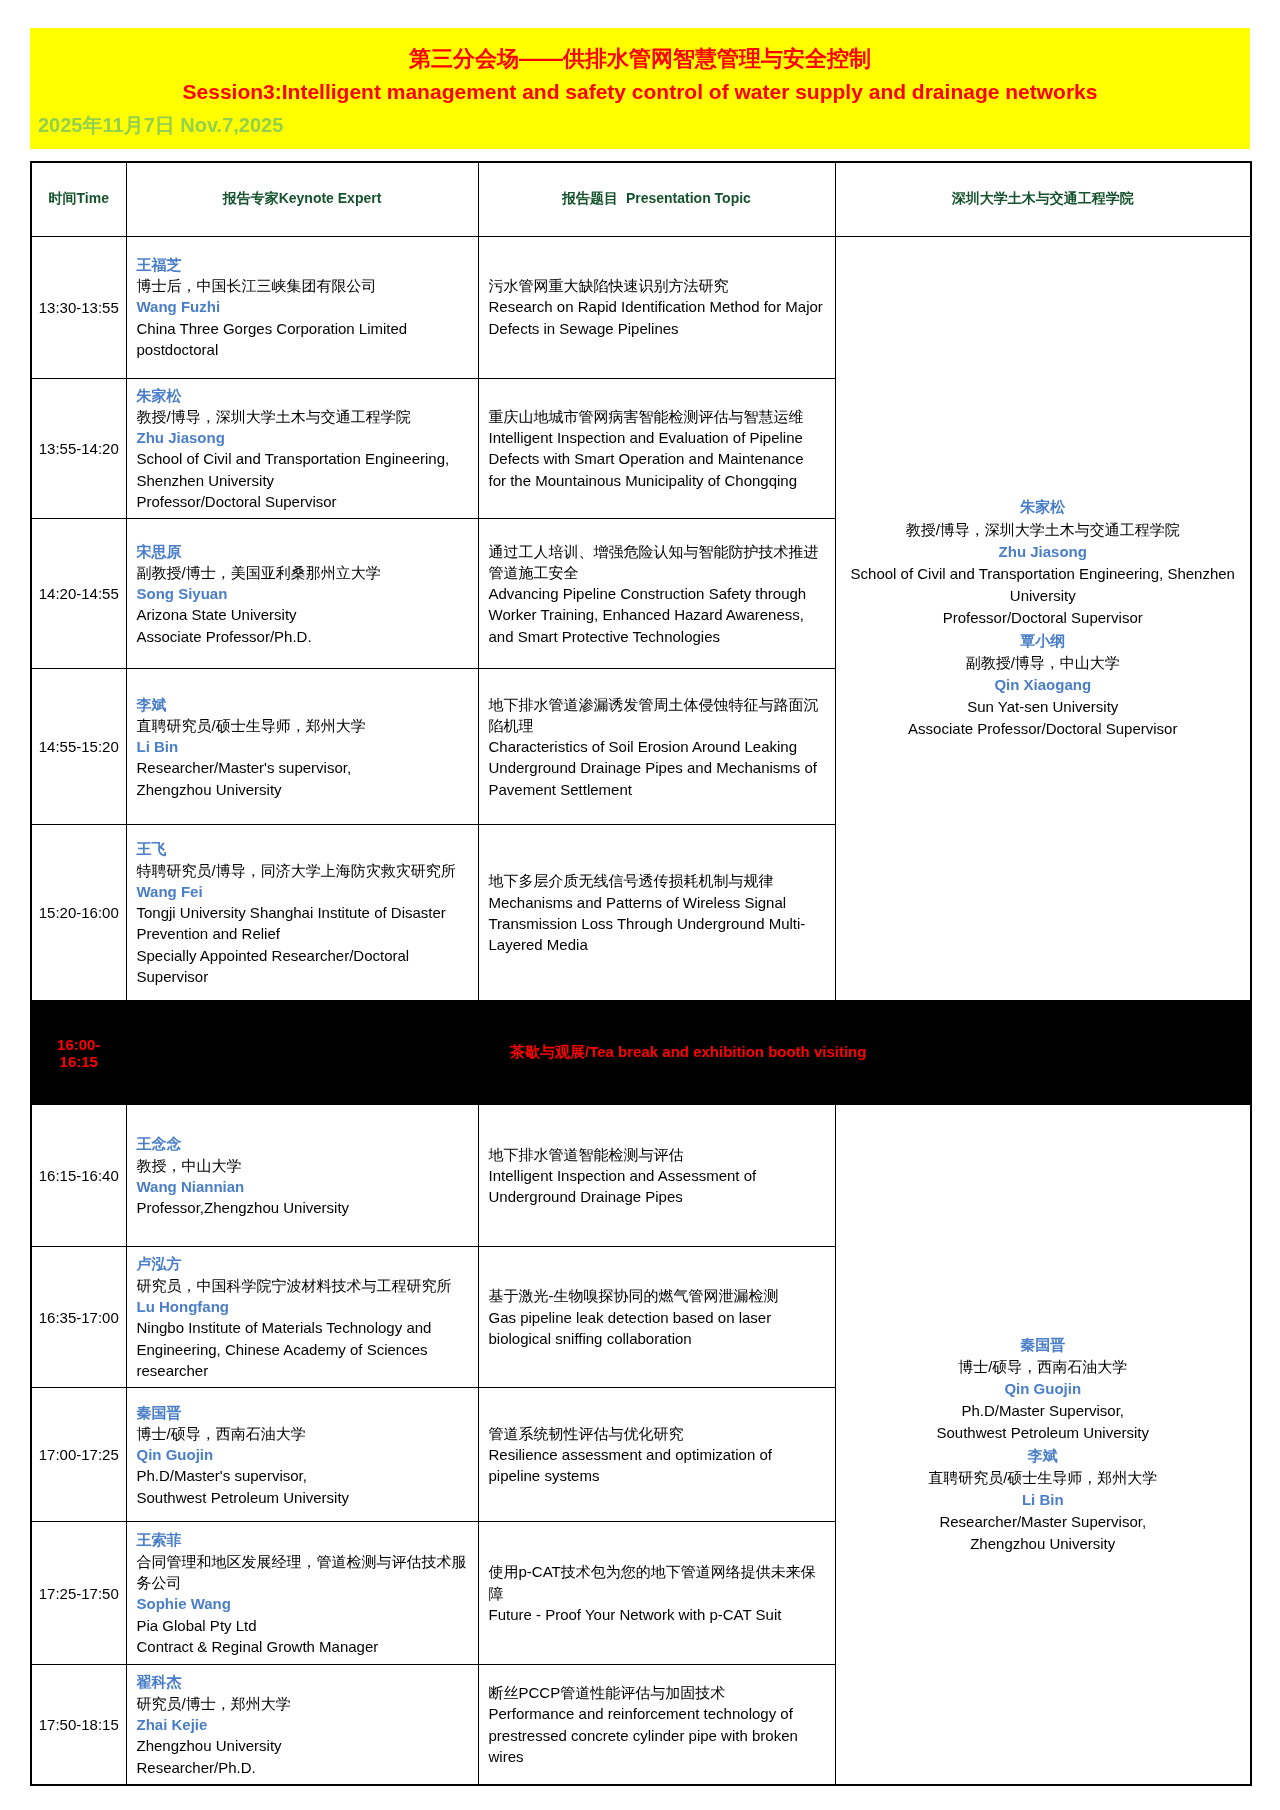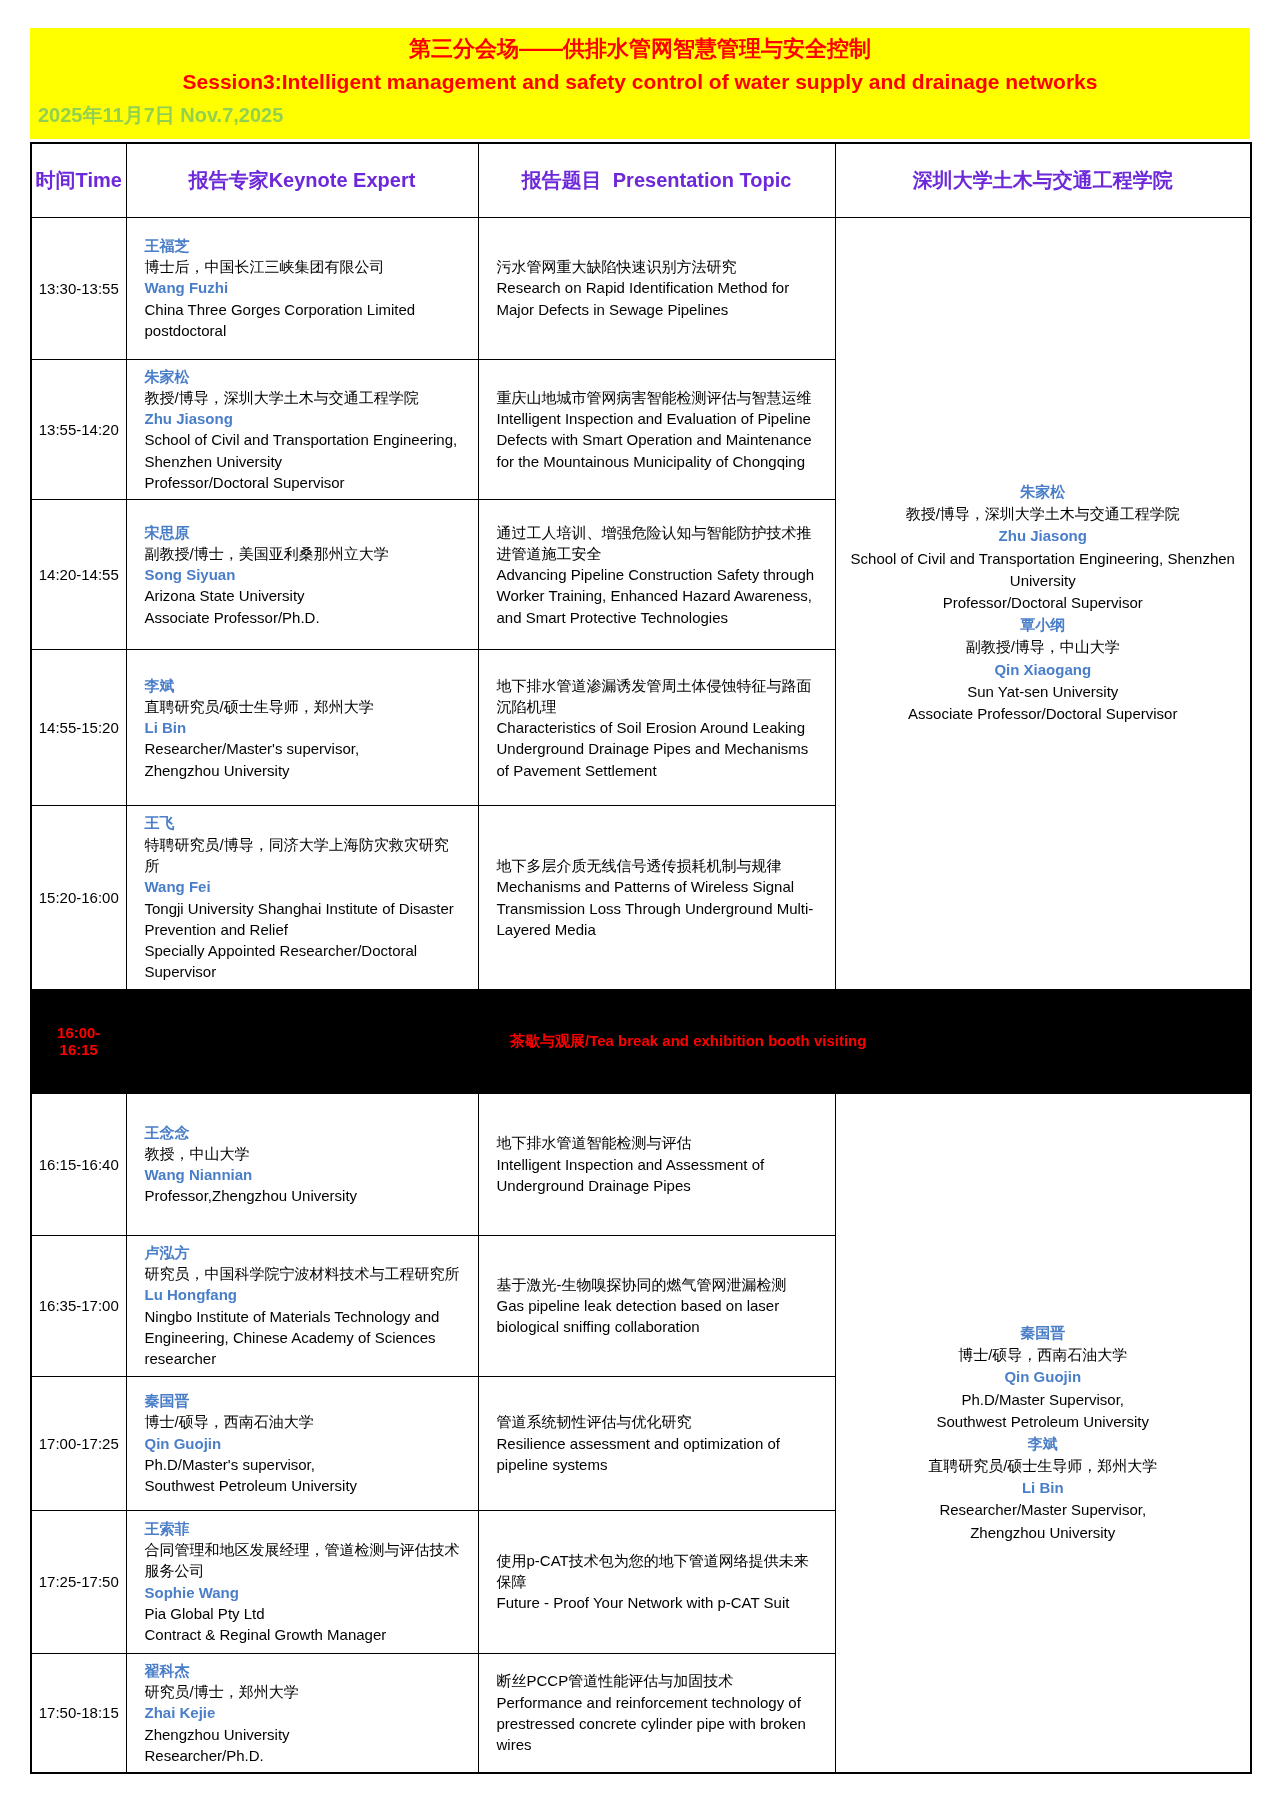--- a/index.html
+++ b/index.html
@@ -7,24 +7,24 @@
     margin: 0;
     background: #ffffff;
     width: 1280px;
     font-family: "Liberation Sans", "DejaVu Sans", sans-serif;
     color: #000;
   }
   .page { width: 1280px; }
 
   
   .banner {
-    margin: 28px 30px 3px 30px;
+    margin: 28px 30px 12px 30px;
     background: #FFFF00;
     text-align: center;
-    padding: 6px 8px 10px 8px;
+    padding: 16px 8px 10px 8px;
   }
   .banner .t1 {
     color: #FF0000; font-weight: bold; font-size: 22px; line-height: 1.35;
   }
   .banner .t2 {
     color: #FF0000; font-weight: bold; font-size: 21px; line-height: 1.35; margin-top: 4px;
   }
   .banner .t3 {
     color: #92D050; font-weight: bold; font-size: 20px; margin-top: 6px;
     display: flex; justify-content: flex-start; gap: 130px;
@@ -36,33 +36,33 @@
     table-layout: fixed;
     width: 1220px;
     margin: 0 30px;
     border: 2px solid #000;
   }
   .schedule th, .schedule td {
     border: 1px solid #000;
     vertical-align: middle;
   }
   .schedule th {
-    color: #6d28d9;
-    font-size: 20px;
+    color: #14532d;
+    font-size: 14px;
     font-weight: bold;
     height: 74px;
     white-space: pre-wrap;
   }
   td.time {
     text-align: center;
     font-size: 15px;
     padding: 6px;
   }
   td.expert, td.topic {
-    padding: 6px 18px;
+    padding: 6px 10px;
     font-size: 15px;
     line-height: 1.42;
   }
   .name { color: #4A7EC8; font-weight: bold; }
   .pre  { white-space: pre-line; }
   td.moderator {
     text-align: center;
     font-size: 15px;
     line-height: 1.48;
     padding: 6px 8px;

